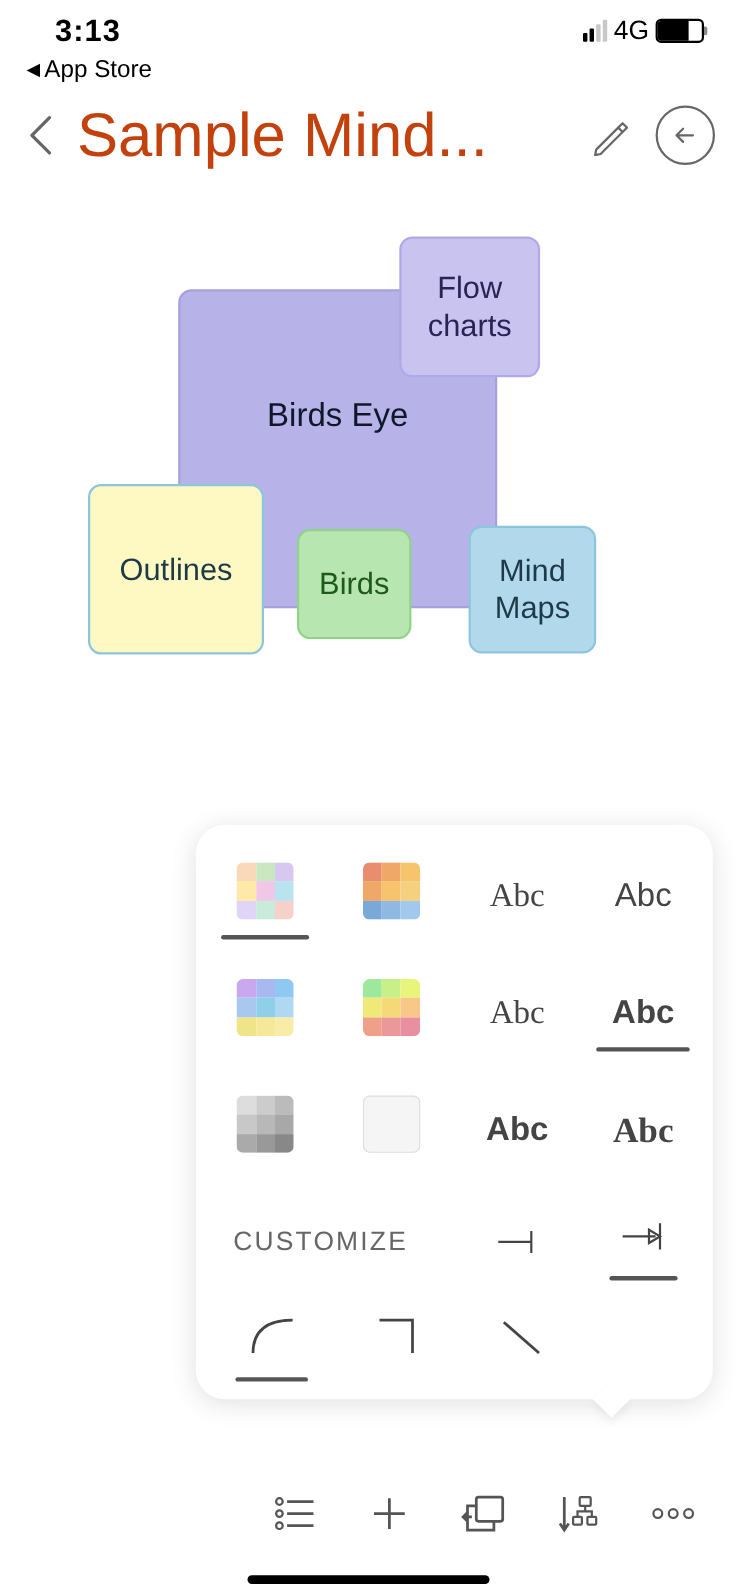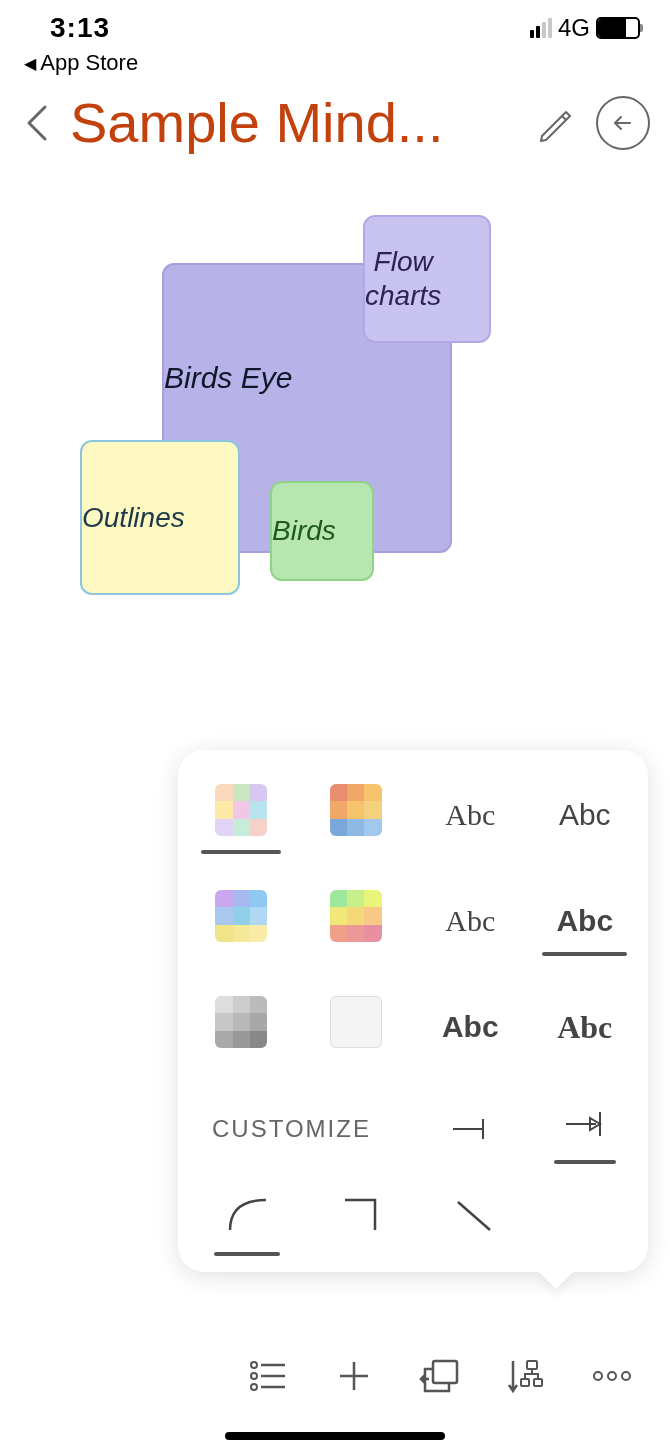--- a/index.html
+++ b/index.html
@@ -24,21 +24,21 @@
 
 
 .header { display: flex; align-items: center; padding: 6px 20px 28px 18px; gap: 14px; }
 .back-chevron { width: 38px; height: 50px; display: flex; align-items: center; justify-content: center; }
 .title { flex: 1; font-size: 56px; font-weight: 300; color: #c2410c; white-space: nowrap; overflow: hidden; }
 .header-btn { width: 54px; height: 54px; display: flex; align-items: center; justify-content: center; }
 .circle-btn { border: 2px solid #666; border-radius: 50%; }
 
 
 .canvas { position: relative; width: 100%; height: 500px; }
-.node { position: absolute; border-radius: 12px; display: flex; align-items: center; text-align: center; font-size: 28px; font-weight: 500; font-style: italic; }
+.node { position: absolute; border-radius: 12px; display: flex; align-items: center; justify-content: center; text-align: center; font-size: 28px; font-weight: 500; }
 .node-birds { left: 162px; top: 80px; width: 290px; height: 290px; background: #b7b2e8; border: 2px solid #a79fe0; color: #0f172a; font-size: 30px; padding-top: 96px; align-items: flex-start; }
 .node-flow { left: 363px; top: 32px; width: 128px; height: 128px; background: #c9c3f0; border: 2px solid #b2a8e8; color: #2a2356; line-height: 1.2; }
 .node-outlines { left: 80px; top: 257px; width: 160px; height: 155px; background: #fef9c3; border: 2px solid #8cc5de; color: #1e3a4a; }
 .node-idea { left: 270px; top: 298px; width: 104px; height: 100px; background: #b8e6b0; border: 2px solid #8fd486; color: #1e5a1a; }
 .node-mindmaps { left: 426px; top: 295px; width: 116px; height: 116px; background: #b2d9eb; border: 2px solid #8cc5de; color: #1e3a4a; line-height: 1.2; }
 
 
 .fade { position: absolute; left: 0; right: 0; top: 570px; height: 200px; background: linear-gradient(#fff, #e8e8e8); z-index: -1; }
 .bg-gray { position: absolute; left: 0; right: 0; top: 750px; bottom: 0; background: #e8e8e8; z-index: -1; }
 
@@ -122,20 +122,24 @@
     </div>
   <div class="node node-flow">
       <span style="white-space:pre-line">Flow
 charts</span>
     </div>
   <div class="node node-outlines">
       <span>Outlines</span>
     </div>
   <div class="node node-idea">
       <span>Birds</span>
+    </div>
+  <div class="node node-mindmaps">
+      <span style="white-space:pre-line">Mind
+Maps</span>
     </div>
 </div>
 
 <div class="fade"></div>
 <div class="bg-gray"></div>
 
 <div class="panel">
   <div class="panel-grid">
 
     <div class="swatch-wrap">

